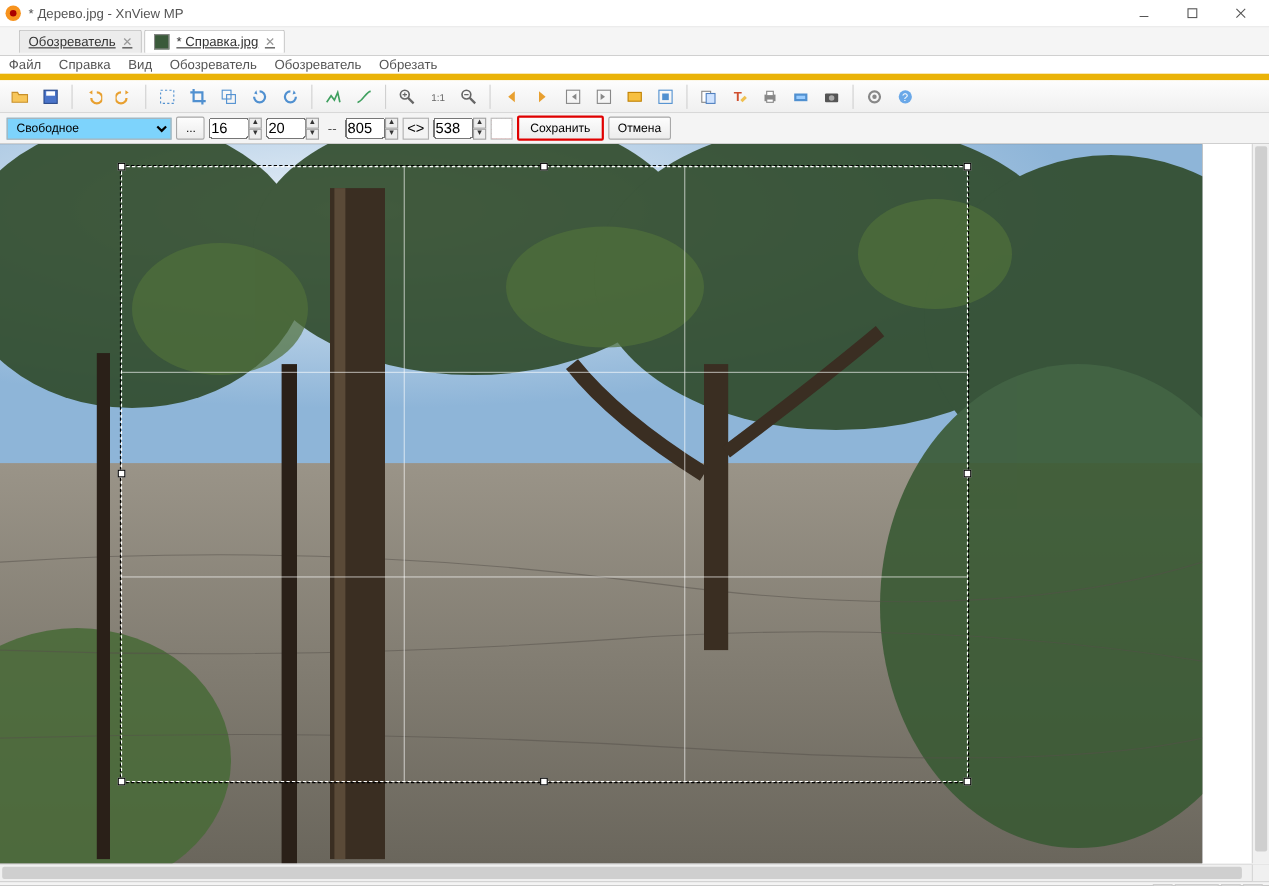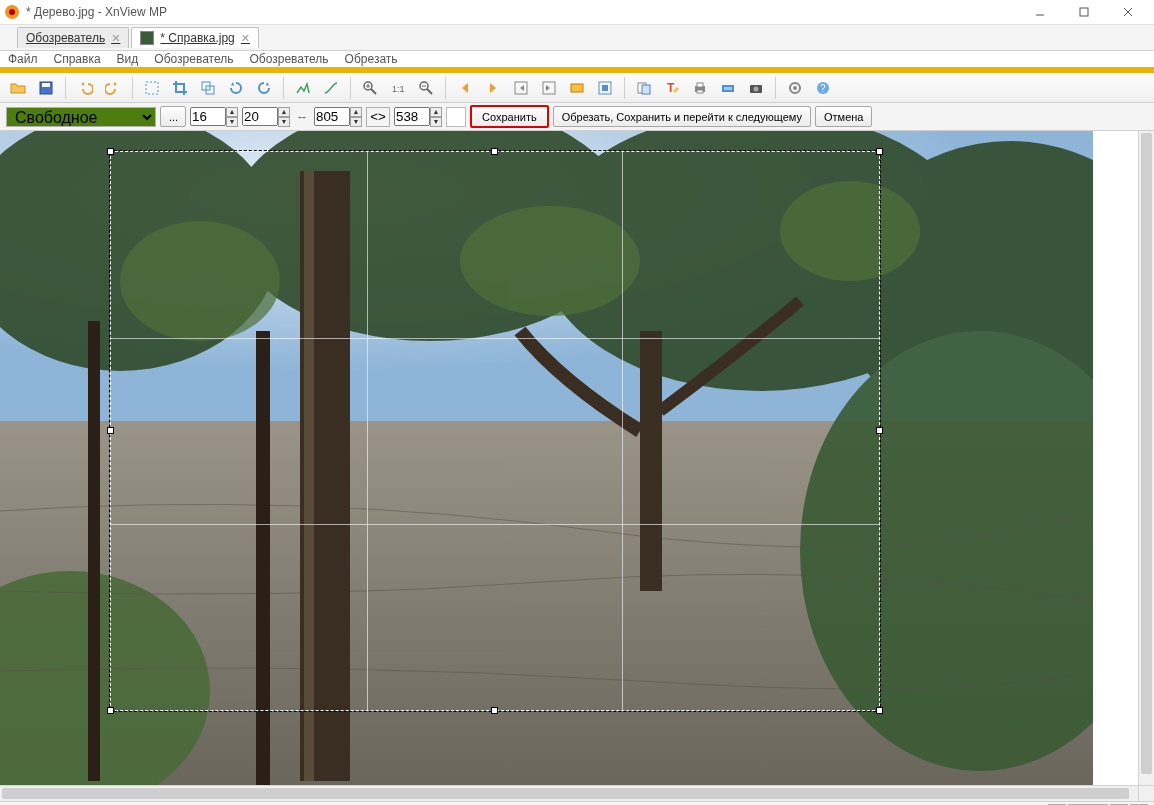--- a/index.html
+++ b/index.html
@@ -18,21 +18,21 @@
   .tab .thumb { width: 14px; height: 14px; background: #3a5a3a; border:1px solid #888; }
   
   .menubar { height: 22px; background:#fff; display:flex; align-items:center; padding: 0 8px; gap: 16px; color:#555; border-bottom:6px solid #eab308; }
   .menubar span { cursor:default; }
   
   .toolbar { height: 30px; background: linear-gradient(#fdfdfd,#f0f0f0); border-bottom:1px solid #cfcfcf; display:flex; align-items:center; padding: 0 6px; gap: 4px; }
   .tb-btn { width: 24px; height: 24px; border:1px solid transparent; border-radius:3px; display:flex; align-items:center; justify-content:center; }
   .sep { width:1px; height:22px; background:#d0d0d0; margin: 0 3px; }
   
   .cropbar { height: 28px; background:#f4f4f4; border-bottom:1px solid #cfcfcf; display:flex; align-items:center; padding: 0 6px; gap: 4px; }
-  .cropbar select, .cropbar input[type=text] { height: 20px; border:1px solid #b0b0b0; background:#4d7c0f; font-size:16px; padding: 0 4px; }
+  .cropbar select, .cropbar input[type=text] { height: 20px; border:1px solid #b0b0b0; background:#7dd3fc; font-size:11px; padding: 0 4px; }
   .cropbar select { width: 150px; }
   .spin { width: 36px; }
   .spinwrap { display:flex; align-items:center; }
   .spinbtns { display:flex; flex-direction:column; }
   .spinbtns div { width:12px; height:10px; border:1px solid #a0a0a0; background:#eee; font-size:7px; line-height:7px; text-align:center; }
   .cropbar .btn { border:1px solid #a8a8a8; background: linear-gradient(#fdfdfd,#ececec); padding: 2px 8px; height:21px; font-size:11px; border-radius:2px; }
   .cropbar .btn.highlight { border: 2px solid #e00000; padding: 1px 10px; height:23px; }
   .cropbar .gridicon { width:20px;height:20px;border:1px solid #bbb;background:
       linear-gradient(#fff,#fff) padding-box,
       repeating-linear-gradient(0deg,#e66,#e66 1px,transparent 1px, transparent 4px),
@@ -309,21 +309,20 @@
   <button class="swapbtn">&lt;&gt;</button>
   <div class="spinwrap">
       <input class="spin" value="538" style="">
       <div class="spinbtns">
         <div>▲</div>
         <div>▼</div>
       </div>
     </div>
   <div class="gridicon"></div>
   <button class="btn highlight">Сохранить</button>
-  <button class="btn">Обрезать, Сохранить и перейти к следующему</button>
   <button class="btn">Отмена</button>
 </div>
 
 <div class="canvas-area">
   <div class="img-stage">
     <div class="photo">
       <svg viewBox="0 0 1093 654" preserveAspectRatio="none">
         <defs>
           <radialGradient id="sky" cx="30%" cy="20%" r="60%">
             <stop offset="0%" stop-color="#e8f0f8"></stop>

